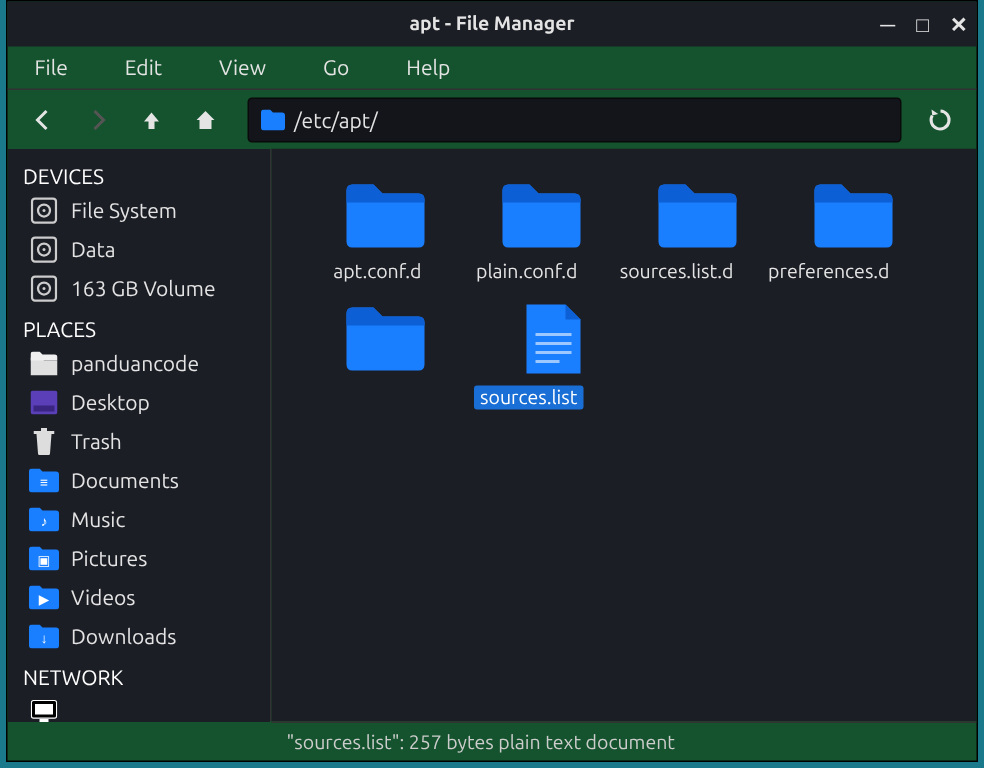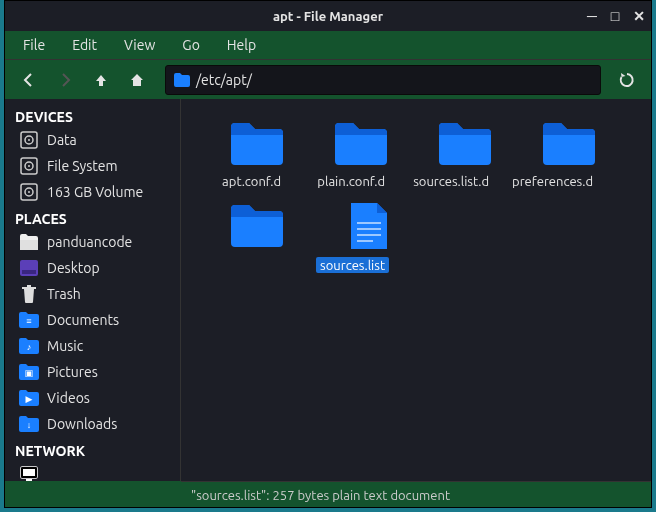--- a/index.html
+++ b/index.html
@@ -1,30 +1,30 @@
 <!DOCTYPE html>
 <html><head>
 <meta charset="utf-8">
 <style>
 * { margin: 0; padding: 0; box-sizing: border-box; font-family: "Ubuntu", "Segoe UI", sans-serif; }
 body { background: #1a7a8c; width: 656px; height: 512px; overflow: hidden; position: relative; }
 .window { position: absolute; top: 0; left: 4px; right: 4px; bottom: 4px; background: #14532d; display: flex; flex-direction: column; border: 1px solid #000; }
 .titlebar { height: 30px; background: #1c1e26; display: flex; align-items: center; justify-content: center; position: relative; color: #e4e4e4; font-size: 13px; font-weight: bold; }
 .titlebar-controls { position: absolute; right: 6px; display: flex; gap: 14px; font-size: 14px; }
 .titlebar-controls span { cursor: pointer; color: #e4e4e4; }
-.menubar { height: 28px; display: flex; align-items: center; padding: 0 8px; gap: 7px; }
+.menubar { height: 28px; display: flex; align-items: center; padding: 0 8px; gap: 18px; }
 .menubar-item { color: #e4e4e4; font-size: 14px; padding: 4px 10px; cursor: pointer; }
 .toolbar { height: 40px; display: flex; align-items: center; padding: 0 8px; gap: 4px; border-top: 1px solid #333; }
 .nav-btn { width: 32px; height: 32px; display: flex; align-items: center; justify-content: center; color: #e4e4e4; cursor: pointer; }
 .nav-btn.disabled { color: #555; }
 .location { flex: 1; background: #14151b; border: 1px solid #0a0a0a; border-radius: 3px; height: 30px; display: flex; align-items: center; padding: 0 8px; color: #e4e4e4; font-size: 14px; margin-left: 8px; gap: 6px; }
 .reload { width: 32px; height: 32px; display: flex; align-items: center; justify-content: center; color: #e4e4e4; cursor: pointer; margin-left: 6px; }
 .main { flex: 1; display: flex; overflow: hidden; }
 .sidebar { width: 176px; background: #1c1e26; border-right: 1px solid #333; padding: 4px 0; overflow-y: auto; }
-.side-header { color: #fff; font-weight: bold; font-size: 14px; padding: 6px 10px 2px; }
+.side-header { color: #fff; font-weight: normal; font-size: 14px; padding: 6px 10px 2px; }
 .side-item { display: flex; align-items: center; gap: 8px; padding: 4px 10px 4px 14px; color: #e4e4e4; font-size: 14px; cursor: pointer; }
 .side-icon { width: 20px; height: 18px; display: flex; align-items: center; justify-content: center; flex-shrink: 0; }
 .content { flex: 1; background: #1c1e26; padding: 16px 8px; display: flex; flex-wrap: wrap; align-content: flex-start; gap: 4px 4px; overflow-y: auto; }
 .file-item { width: 100px; display: flex; flex-direction: column; align-items: flex-end; cursor: pointer; padding: 4px; }
 .file-icon { width: 56px; height: 48px; margin-bottom: 6px; }
 .file-label { color: #e4e4e4; font-size: 13px; text-align: center; padding: 1px 4px; border-radius: 2px; white-space: nowrap; }
 .file-label.selected { background: #1a6fd6; color: #fff; }
 .statusbar { height: 26px; border-top: 1px solid #333; display: flex; align-items: center; padding: 0 10px; color: #ccc; font-size: 13px; margin-left: 176px; }
 svg { display: block; }
 </style>
@@ -89,31 +89,31 @@
     <div class="sidebar" id="sidebar">
         <div class="side-header">DEVICES</div>
         <div class="side-item">
           <span class="side-icon">
             <svg width="18" height="18" viewBox="0 0 18 18">
               <rect x="1" y="1" width="16" height="16" rx="2" fill="none" stroke="#ccc" stroke-width="1.5"></rect>
               <circle cx="9" cy="9" r="4" fill="none" stroke="#ccc" stroke-width="1.5"></circle>
               <circle cx="9" cy="9" r="1" fill="#ccc"></circle>
             </svg>
           </span>
-          <span>Data</span>
+          <span>File System</span>
         </div>
         <div class="side-item">
           <span class="side-icon">
             <svg width="18" height="18" viewBox="0 0 18 18">
               <rect x="1" y="1" width="16" height="16" rx="2" fill="none" stroke="#ccc" stroke-width="1.5"></rect>
               <circle cx="9" cy="9" r="4" fill="none" stroke="#ccc" stroke-width="1.5"></circle>
               <circle cx="9" cy="9" r="1" fill="#ccc"></circle>
             </svg>
           </span>
-          <span>File System</span>
+          <span>Data</span>
         </div>
         <div class="side-item">
           <span class="side-icon">
             <svg width="18" height="18" viewBox="0 0 18 18">
               <rect x="1" y="1" width="16" height="16" rx="2" fill="none" stroke="#ccc" stroke-width="1.5"></rect>
               <circle cx="9" cy="9" r="4" fill="none" stroke="#ccc" stroke-width="1.5"></circle>
               <circle cx="9" cy="9" r="1" fill="#ccc"></circle>
             </svg>
           </span>
           <span>163 GB Volume</span>

